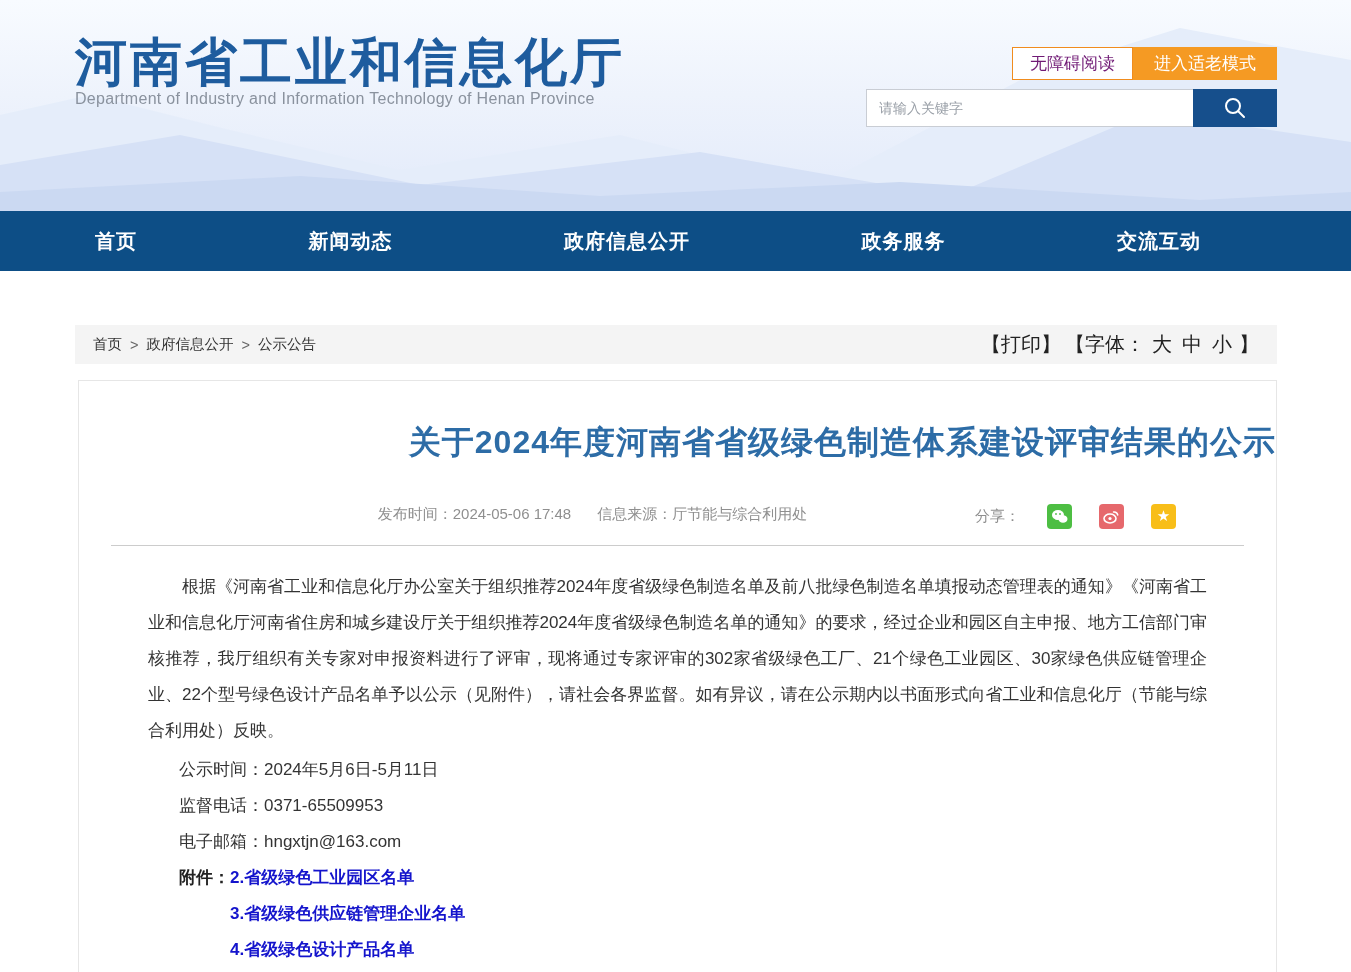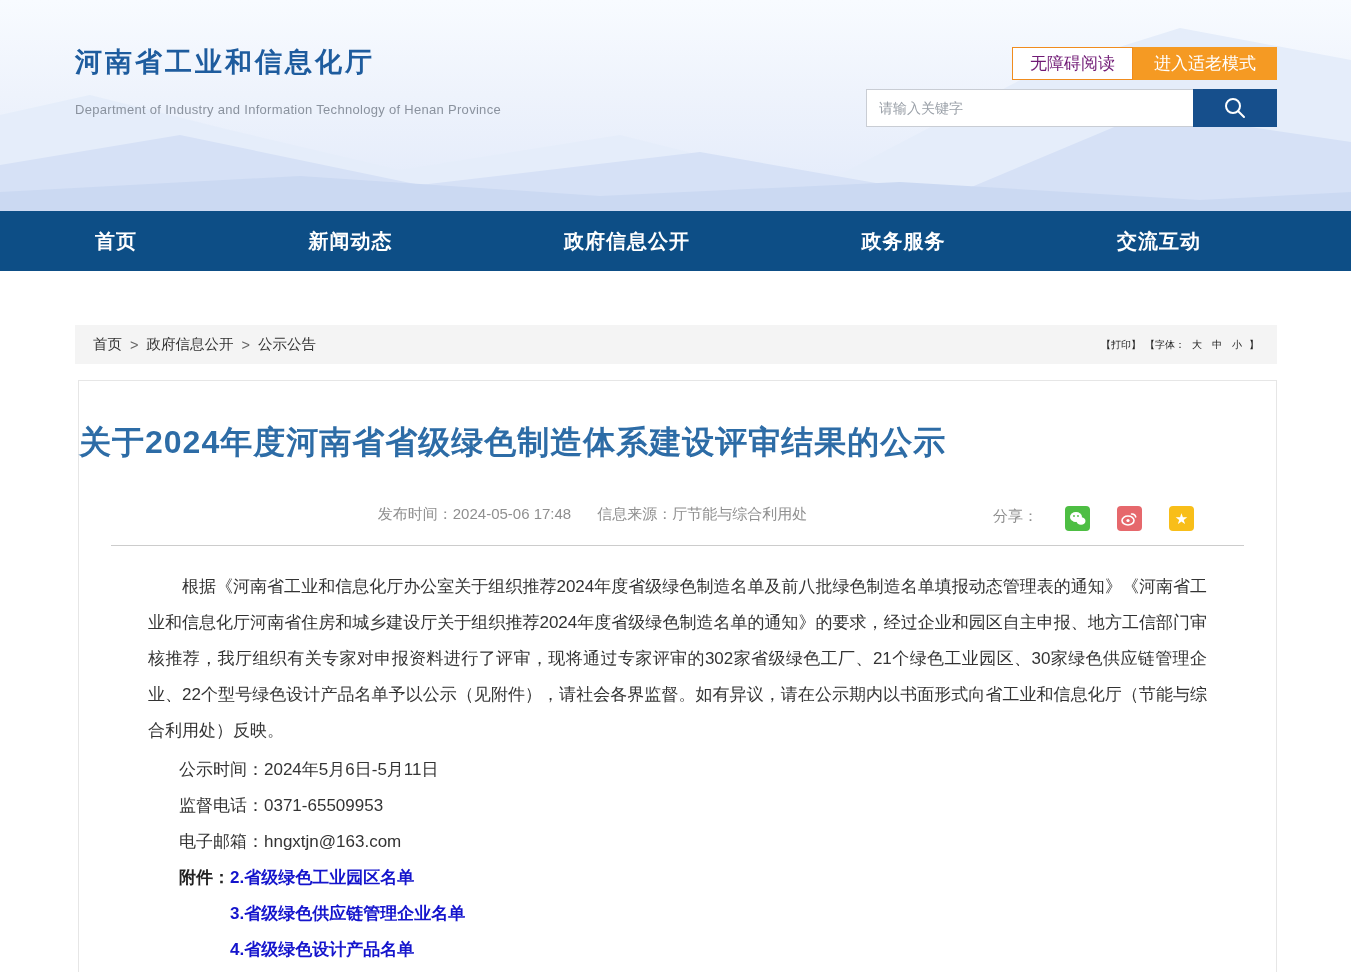--- a/index.html
+++ b/index.html
@@ -8,22 +8,22 @@
     width:1351px; height:972px; overflow:hidden;
     background:#ffffff;
     font-family:"Liberation Sans","DejaVu Sans",sans-serif;
   }
   
   .banner { position:relative; width:1351px; height:211px;
     background:linear-gradient(180deg,#f8fbff 0%,#eef3fc 45%,#e2eafa 100%);
     overflow:hidden; }
   .banner svg.mountains { position:absolute; left:0; top:0; }
   .logo-block { position:absolute; left:75px; top:40px; }
-  .logo-title { font-size:27px; font-weight:bold; color:#1e5c9e; letter-spacing:3px; line-height:44px; }
-  .logo-sub { margin-top:18px; font-size:13px; color:#8a929e; letter-spacing:0.3px; }
+  .logo-title { font-size:52px; font-weight:bold; color:#1e5c9e; letter-spacing:3px; line-height:44px; }
+  .logo-sub { margin-top:6px; font-size:16px; color:#8a929e; letter-spacing:0.3px; }
   .top-buttons { position:absolute; right:74px; top:47px; display:flex; height:33px; }
   .btn-accessibility { width:121px; height:33px; background:#ffffff; border:1px solid #F08C1E;
     color:#701a75; font-size:17px; display:flex; align-items:center; justify-content:center; cursor:pointer; }
   .btn-elder { width:144px; height:33px; background:#F59A23; border:1px solid #F59A23;
     color:#ffffff; font-size:17px; display:flex; align-items:center; justify-content:center; cursor:pointer; }
   .search-row { position:absolute; right:74px; top:89px; width:411px; height:38px; display:flex; }
   .search-input { flex:1; height:38px; border:1px solid #c9cdd4; border-right:none; padding:12px 12px;
     font-size:14px; color:#333; outline:none; background:#fff; font-family:inherit; }
   .search-input::placeholder { color:#9aa0a8; }
   .search-btn { width:84px; height:38px; background:#164F8C; border:none; cursor:pointer;
@@ -32,32 +32,32 @@
   .navbar { width:1351px; height:60px; background:#0D4E86; display:flex; align-items:center;
     justify-content:space-between; padding:0 150px 0 95px; }
   .nav-item { color:#ffffff; font-size:20px; font-weight:bold; cursor:pointer; letter-spacing:1px; }
   
   .crumb-bar { width:1202px; margin:54px 0 0 75px; height:39px; background:#f4f4f4;
     display:flex; align-items:center; justify-content:space-between; padding:0 18px;
     font-size:14.5px; color:#333; }
   .crumb-left { display:flex; align-items:center; gap:8px; }
   .crumb-link { cursor:pointer; }
   .crumb-sep { color:#666; }
-  .crumb-tools { display:flex; align-items:flex-start; gap:4px; font-size:10px; color:#222; }
+  .crumb-tools { display:flex; align-items:flex-start; gap:4px; font-size:20px; color:#222; }
   .tool-click { cursor:pointer; }
   .font-size-opt { cursor:pointer; margin:0 3px; }
   
   .content-box { width:1199px; margin:16px 0 0 78px; min-height:592px; background:#ffffff;
     border:1px solid #e6e6e6; padding-bottom:20px; }
-  .article-title { margin-top:40px; text-align:left; font-size:32px; font-weight:bold;
+  .article-title { margin-top:40px; text-align:right; font-size:32px; font-weight:bold;
     color:#2d6ca6; letter-spacing:1px; }
   .meta-row { position:relative; margin-top:34px; height:30px; text-align:center;
     padding-right:170px; font-size:15px; color:#8f8f8f; line-height:30px; }
   .meta-row .gap { display:inline-block; width:26px; }
-  .share-area { position:absolute; right:82px; top:2px; display:flex; align-items:flex-end; gap:27px;
+  .share-area { position:absolute; right:100px; top:2px; display:flex; align-items:center; gap:27px;
     font-size:15px; color:#8f8f8f; }
   .share-icon { width:25px; height:25px; border-radius:4px; display:flex; align-items:center;
     justify-content:center; cursor:pointer; }
   .share-wechat { background:#4DBE43; }
   .share-weibo { background:#E6686C; }
   .share-qzone { background:#F8BE19; color:#fff; font-size:15px; }
   .divider { margin:16px 32px 0 32px; border-top:1px solid #cccccc; height:0; }
   .article-body { padding:20px 66px 0 66px; font-size:17px; line-height:36px; color:#333; }
   .main-para { margin:3px; text-align:justify; text-indent:2em; }
   .info-line { text-indent:2em; }

